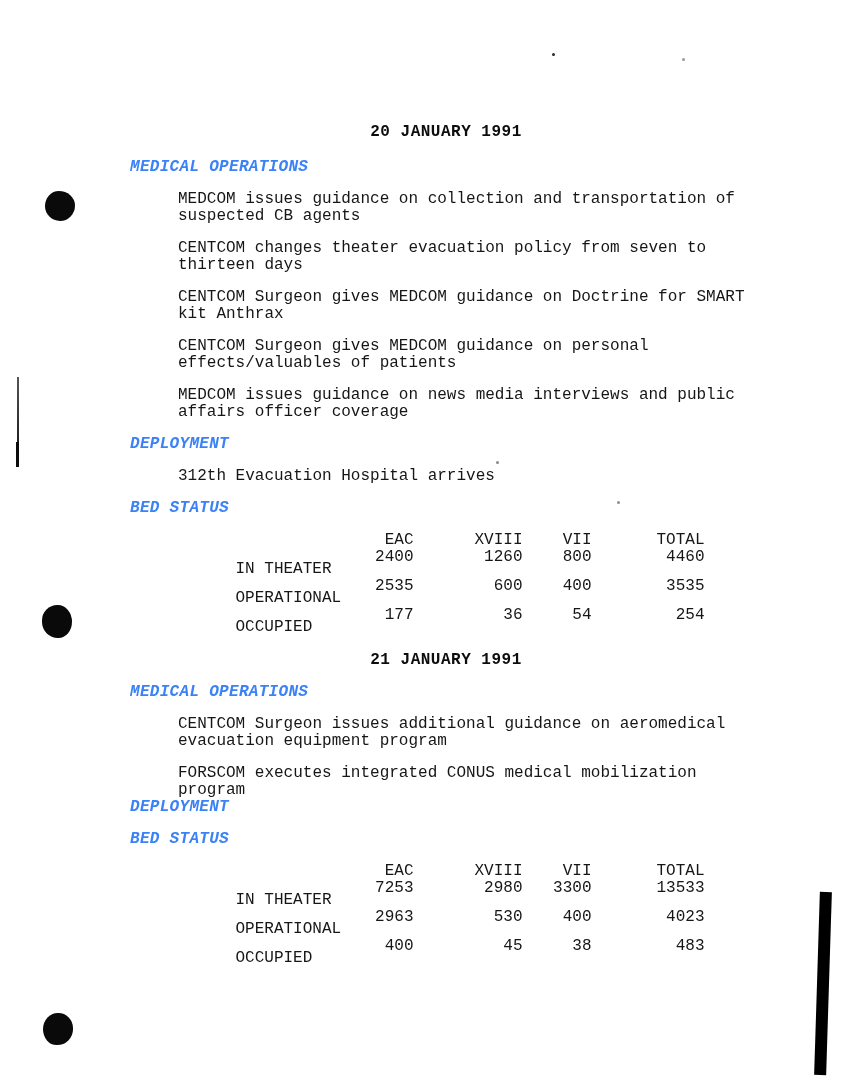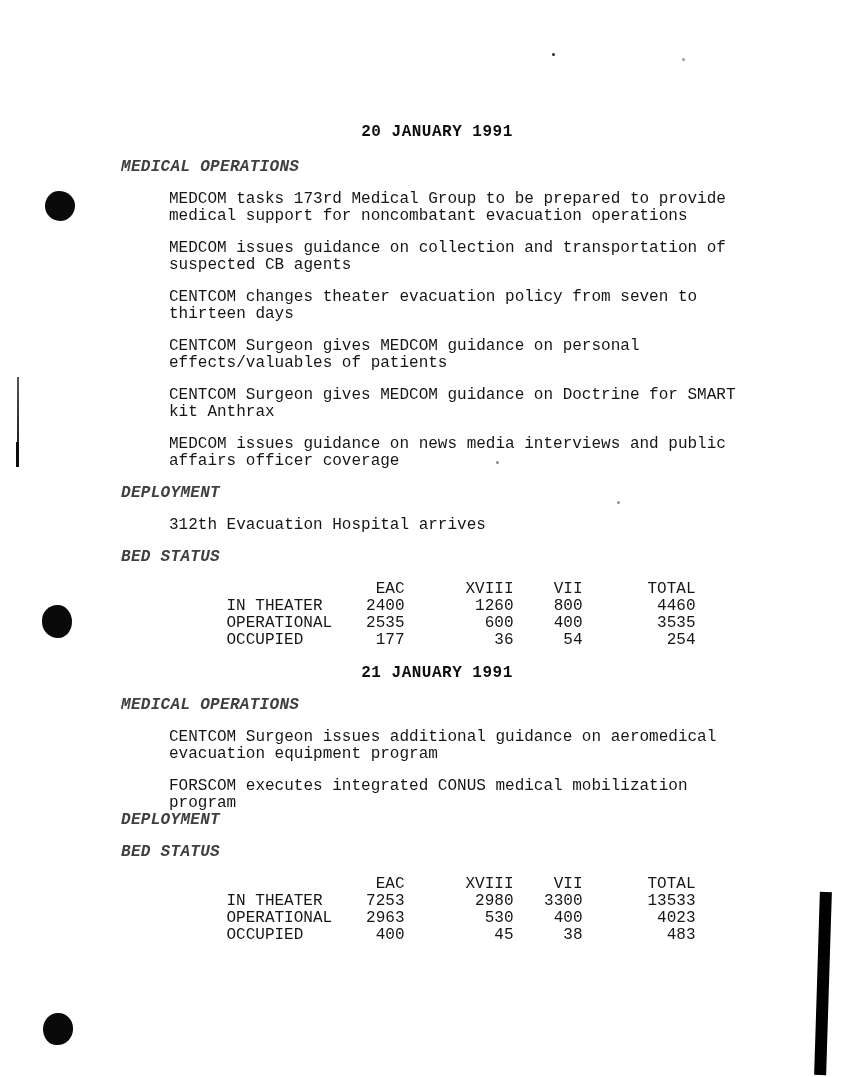--- a/index.html
+++ b/index.html
@@ -17,53 +17,53 @@
     line-height: 17px;
     color: #161616;
   }
   .scan {
     position: absolute;
     inset: 0;
     background: #ffffff;
   }
   .content {
     position: absolute;
-    left: 121px;
+    left: 130px;
     top: 124px;
     width: 632px;
   }
   .date {
     margin: 0;
     font-size: 16px;
     font-weight: bold;
     text-align: center;
     letter-spacing: 0.5px;
     color: #0d0d0d;
   }
   .date.d2 { margin-top: 16px; }
   .h {
     margin: 15px 0 0 0;
     font-size: 16px;
     font-weight: bold;
     font-style: italic;
     letter-spacing: 0.3px;
-    color: #404040;
+    color: #3b82f6;
   }
   .h.mt18 { margin-top: 18px; }
   .h.tight { margin-top: 0; }
   .para {
     margin: 15px 0 0 48px;
     white-space: pre-line;
   }
   .btable {
     margin: 15px 0 0 48px;
   }
   .trow { display: flex; justify-content: center; }
   .c { white-space: pre; }
-  .c.lbl { width: 138px; }
+  .c.lbl { width: 138px; margin-top: 12px; }
   .c.n1 { width: 40px;  text-align: right; }
   .c.n2 { width: 109px; text-align: right; }
   .c.n3 { width: 69px;  text-align: right; }
   .c.n4 { width: 113px; text-align: right; }
 
   
   .punch {
     position: absolute;
     background: #0a0a0a;
   }
@@ -103,30 +103,28 @@
 <body>
 
 <div class="scan">
 
   <div class="content">
 
     <section>
       <div class="date">20 JANUARY 1991</div>
 
       <div class="h mt18">MEDICAL OPERATIONS</div>
-      <p class="para">MEDCOM tasks 173rd Medical Group to be prepared to provide
-medical support for noncombatant evacuation operations</p>
       <p class="para">MEDCOM issues guidance on collection and transportation of
 suspected CB agents</p>
       <p class="para">CENTCOM changes theater evacuation policy from seven to
 thirteen days</p>
+      <p class="para">CENTCOM Surgeon gives MEDCOM guidance on Doctrine for SMART
+kit Anthrax</p>
       <p class="para">CENTCOM Surgeon gives MEDCOM guidance on personal
 effects/valuables of patients</p>
-      <p class="para">CENTCOM Surgeon gives MEDCOM guidance on Doctrine for SMART
-kit Anthrax</p>
       <p class="para">MEDCOM issues guidance on news media interviews and public
 affairs officer coverage</p>
 
       <div class="h">DEPLOYMENT</div>
       <p class="para">312th Evacuation Hospital arrives</p>
 
       <div class="h">BED STATUS</div>
       <div class="btable">
         <div class="trow">
           <div class="c lbl"></div>

